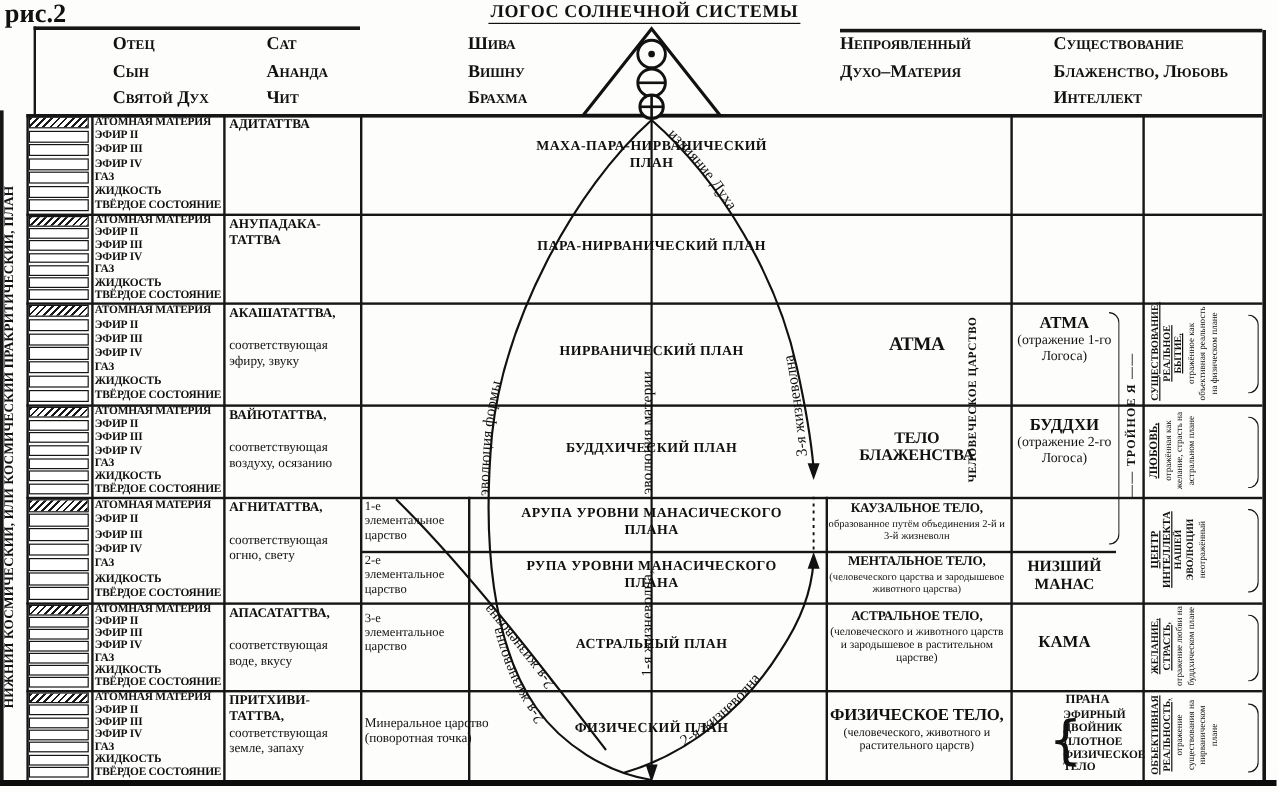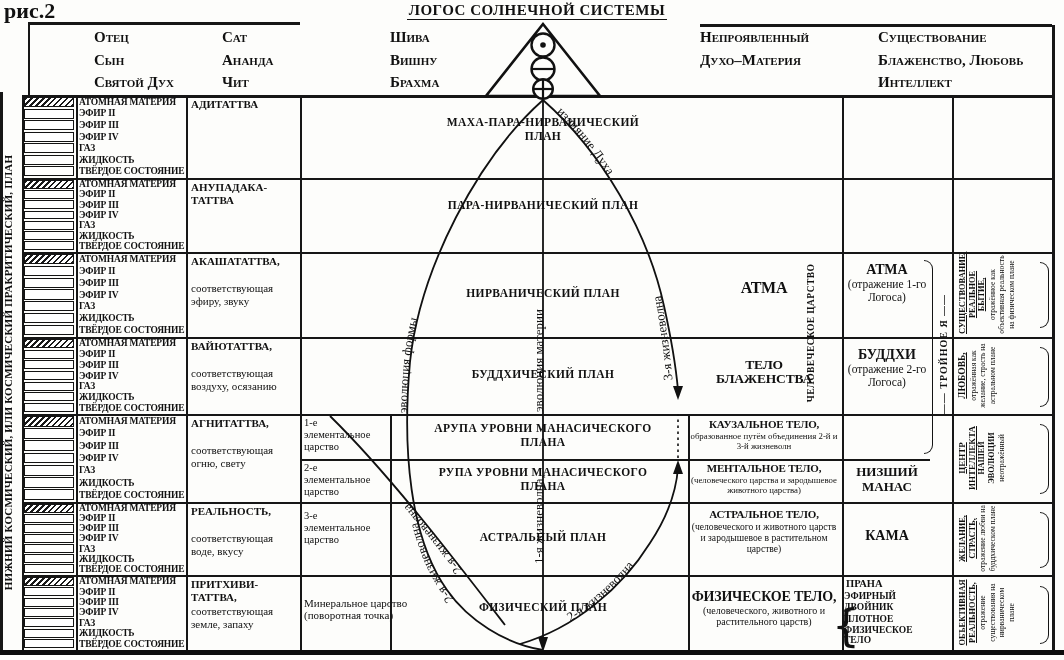--- a/index.html
+++ b/index.html
@@ -27,23 +27,23 @@
   .plane{position:absolute;left:395px;width:296px;text-align:center;font-size:11.5px;font-weight:600;letter-spacing:.4px;line-height:13.5px;}
   .body-cell{position:absolute;left:690px;width:148px;text-align:center;}
   .bd-title{font-size:11px;font-weight:700;line-height:14px;letter-spacing:-.2px;}
   .bd-big{font-size:16px;}
   .bd-note{font-size:8.8px;line-height:9.8px;margin-top:1px;}
   .pcell{position:absolute;left:846px;width:82px;text-align:center;}
   .pc-title{font-size:14px;font-weight:600;line-height:16px;}
   .pc-sm{font-size:11px;font-weight:700;line-height:12px;}
   .pc-note{font-size:11.5px;line-height:13px;}
   .pc-note-sm{font-size:9.5px;line-height:10.5px;}
-  .pranacell{position:absolute;left:832px;top:578px;width:106px;}
+  .pranacell{position:absolute;left:874px;top:578px;width:106px;}
   .prana-label{font-size:10.5px;font-weight:600;padding-left:14px;}
-  .prana-row{display:flex;align-items:flex-end;}
+  .prana-row{display:flex;align-items:center;}
   .curly{font-size:44px;font-weight:400;line-height:44px;width:12px;font-family:"DejaVu Sans",sans-serif;}
   .prana-items{font-size:9.5px;font-weight:600;line-height:10.5px;}
   .prana-items .pi{margin:2px 0;}
   .hkingdom{left:806px;top:412px;width:158px;height:15px;font-size:9.5px;font-weight:600;letter-spacing:.4px;text-align:center;white-space:nowrap;}
   .tripleself{left:938px;top:452px;width:196px;height:14px;font-size:10px;font-weight:600;letter-spacing:1px;text-align:center;white-space:nowrap;}
   .tripleself:before{content:"—— ";}
   .tripleself:after{content:" ——";}
   .ccell{left:958px;font-size:8px;text-align:center;line-height:9.6px;}
   .cctitle{font-weight:700;text-decoration:underline;font-size:8.4px;display:block;}
   .ccsub{font-weight:700;display:block;font-size:8.2px;}
@@ -231,21 +231,21 @@
   </div>
   <div class="tattva" style="top:337px;height:77px;">
     <div class="tname">ВАЙЮТАТТВА,</div>
     <div class="tnote">соответствующая воздуху, осязанию</div>
   </div>
   <div class="tattva" style="top:414px;height:88px;">
     <div class="tname">АГНИТАТТВА,</div>
     <div class="tnote">соответствующая огню, свету</div>
   </div>
   <div class="tattva" style="top:502px;height:73px;">
-    <div class="tname">РЕАЛЬНОСТЬ,</div>
+    <div class="tname">АПАСАТАТТВА,</div>
     <div class="tnote">соответствующая воде, вкусу</div>
   </div>
   <div class="tattva tight" style="top:575px;height:75px;">
     <div class="tname">ПРИТХИВИ-ТАТТВА,</div>
     <div class="tnote">соответствующая земле, запаху</div>
   </div>
 
   <div class="kingdom" style="top:414px;height:45px;">1-е элементальное царство</div>
   <div class="kingdom" style="top:459px;height:43px;">2-е элементальное царство</div>
   <div class="kingdom" style="top:502px;height:73px;padding-top:8px;">3-е элементальное царство</div>

